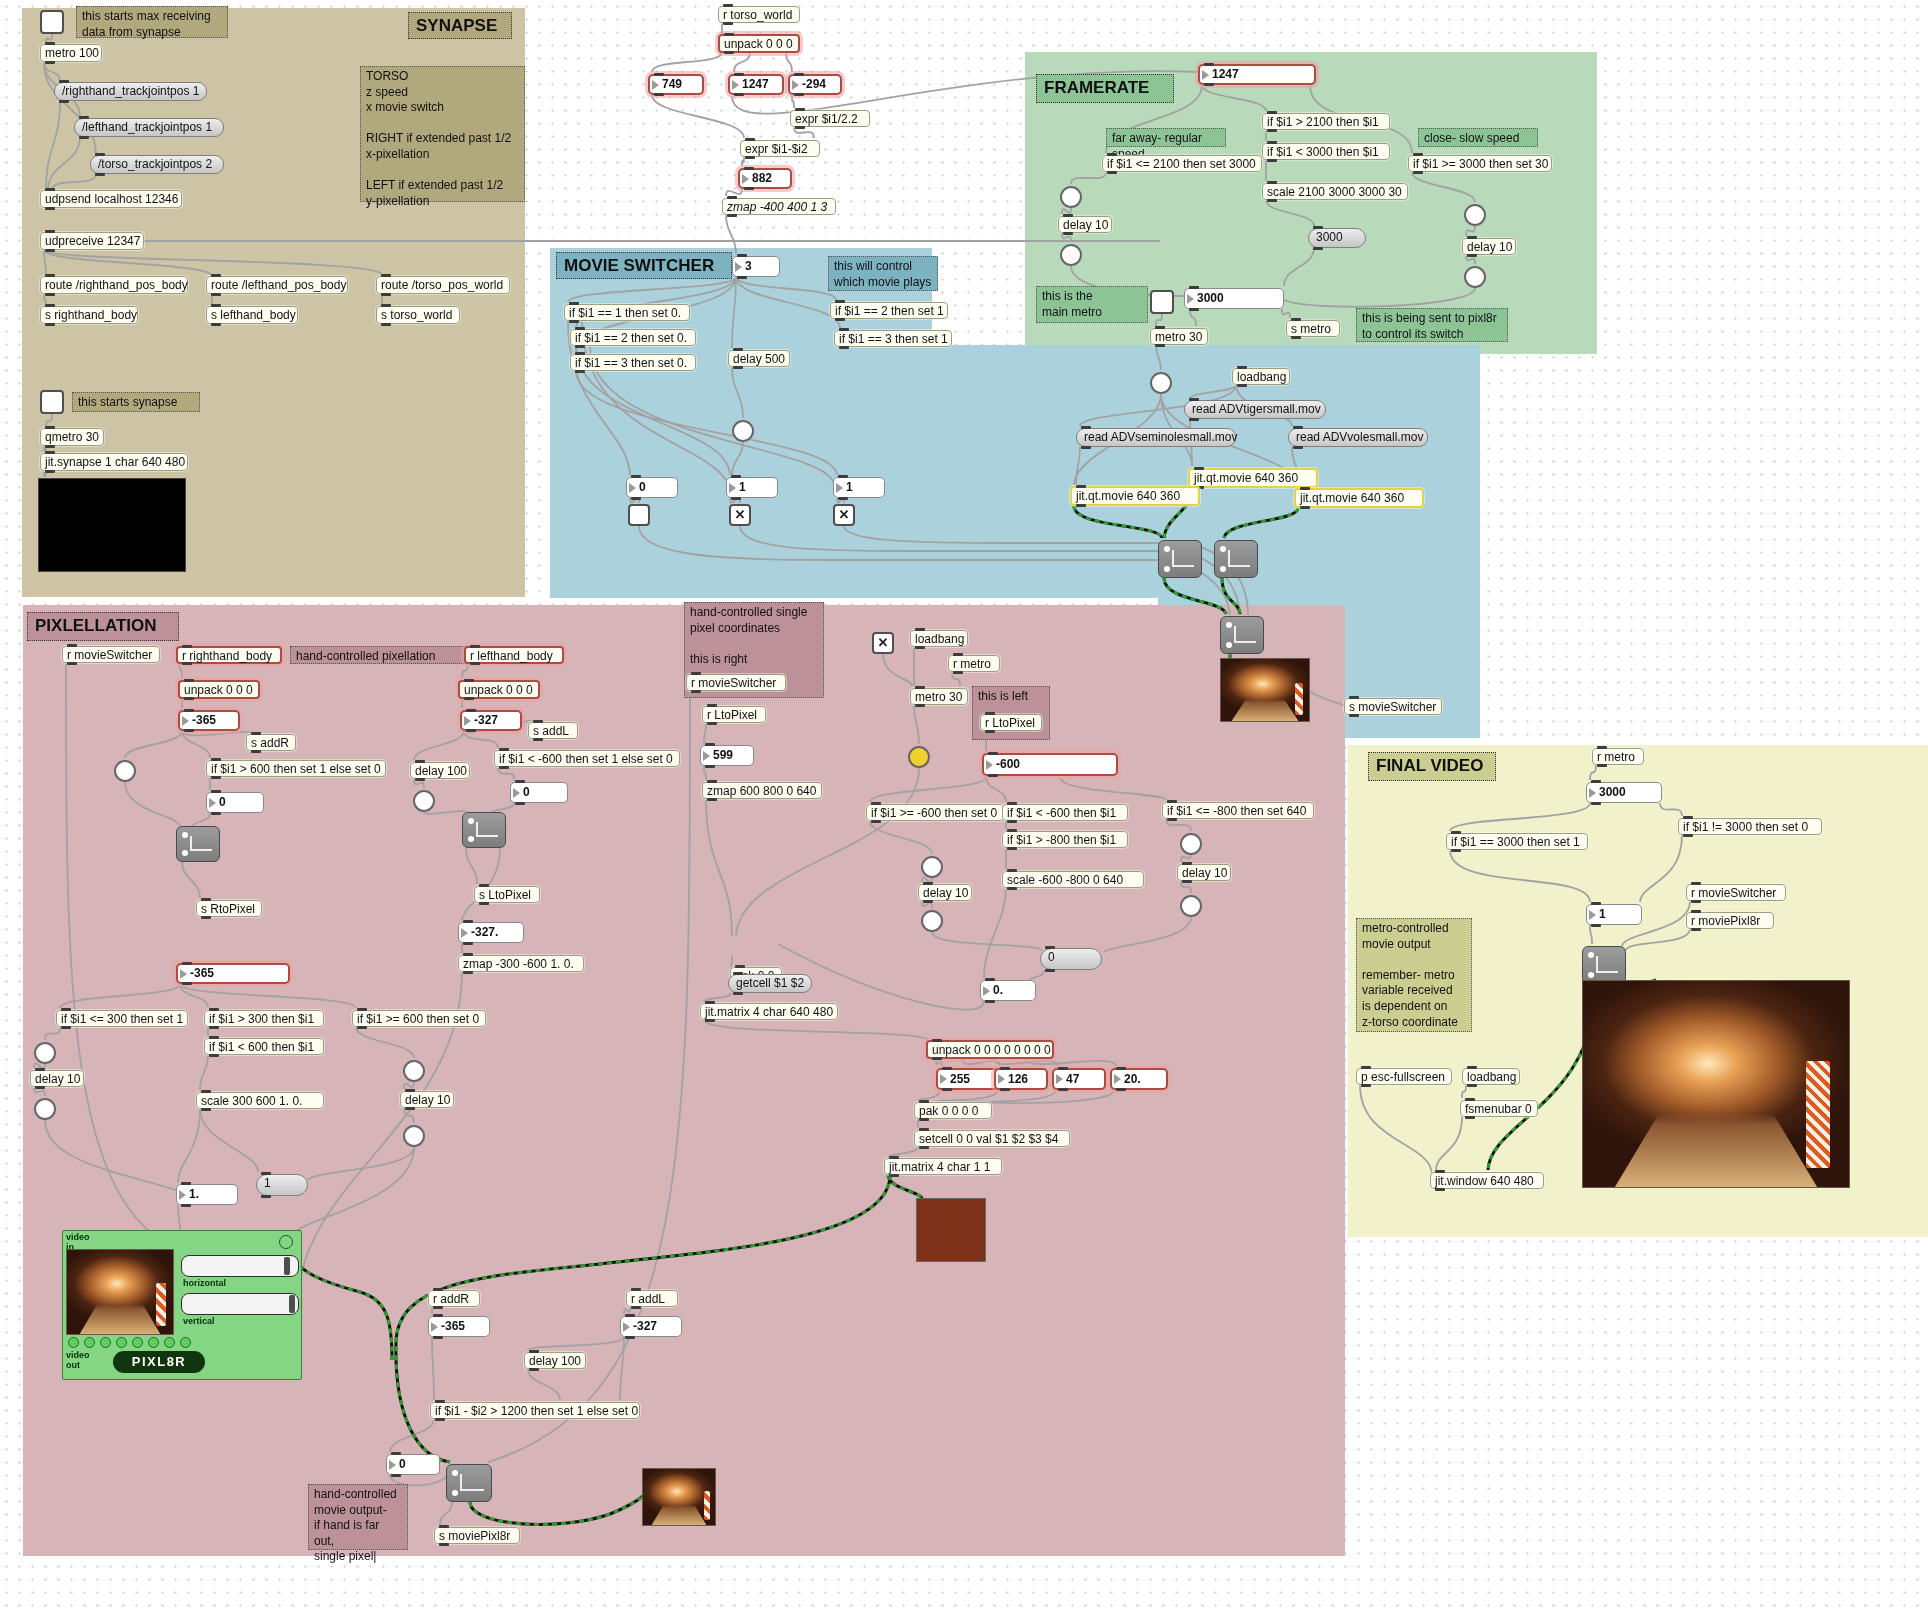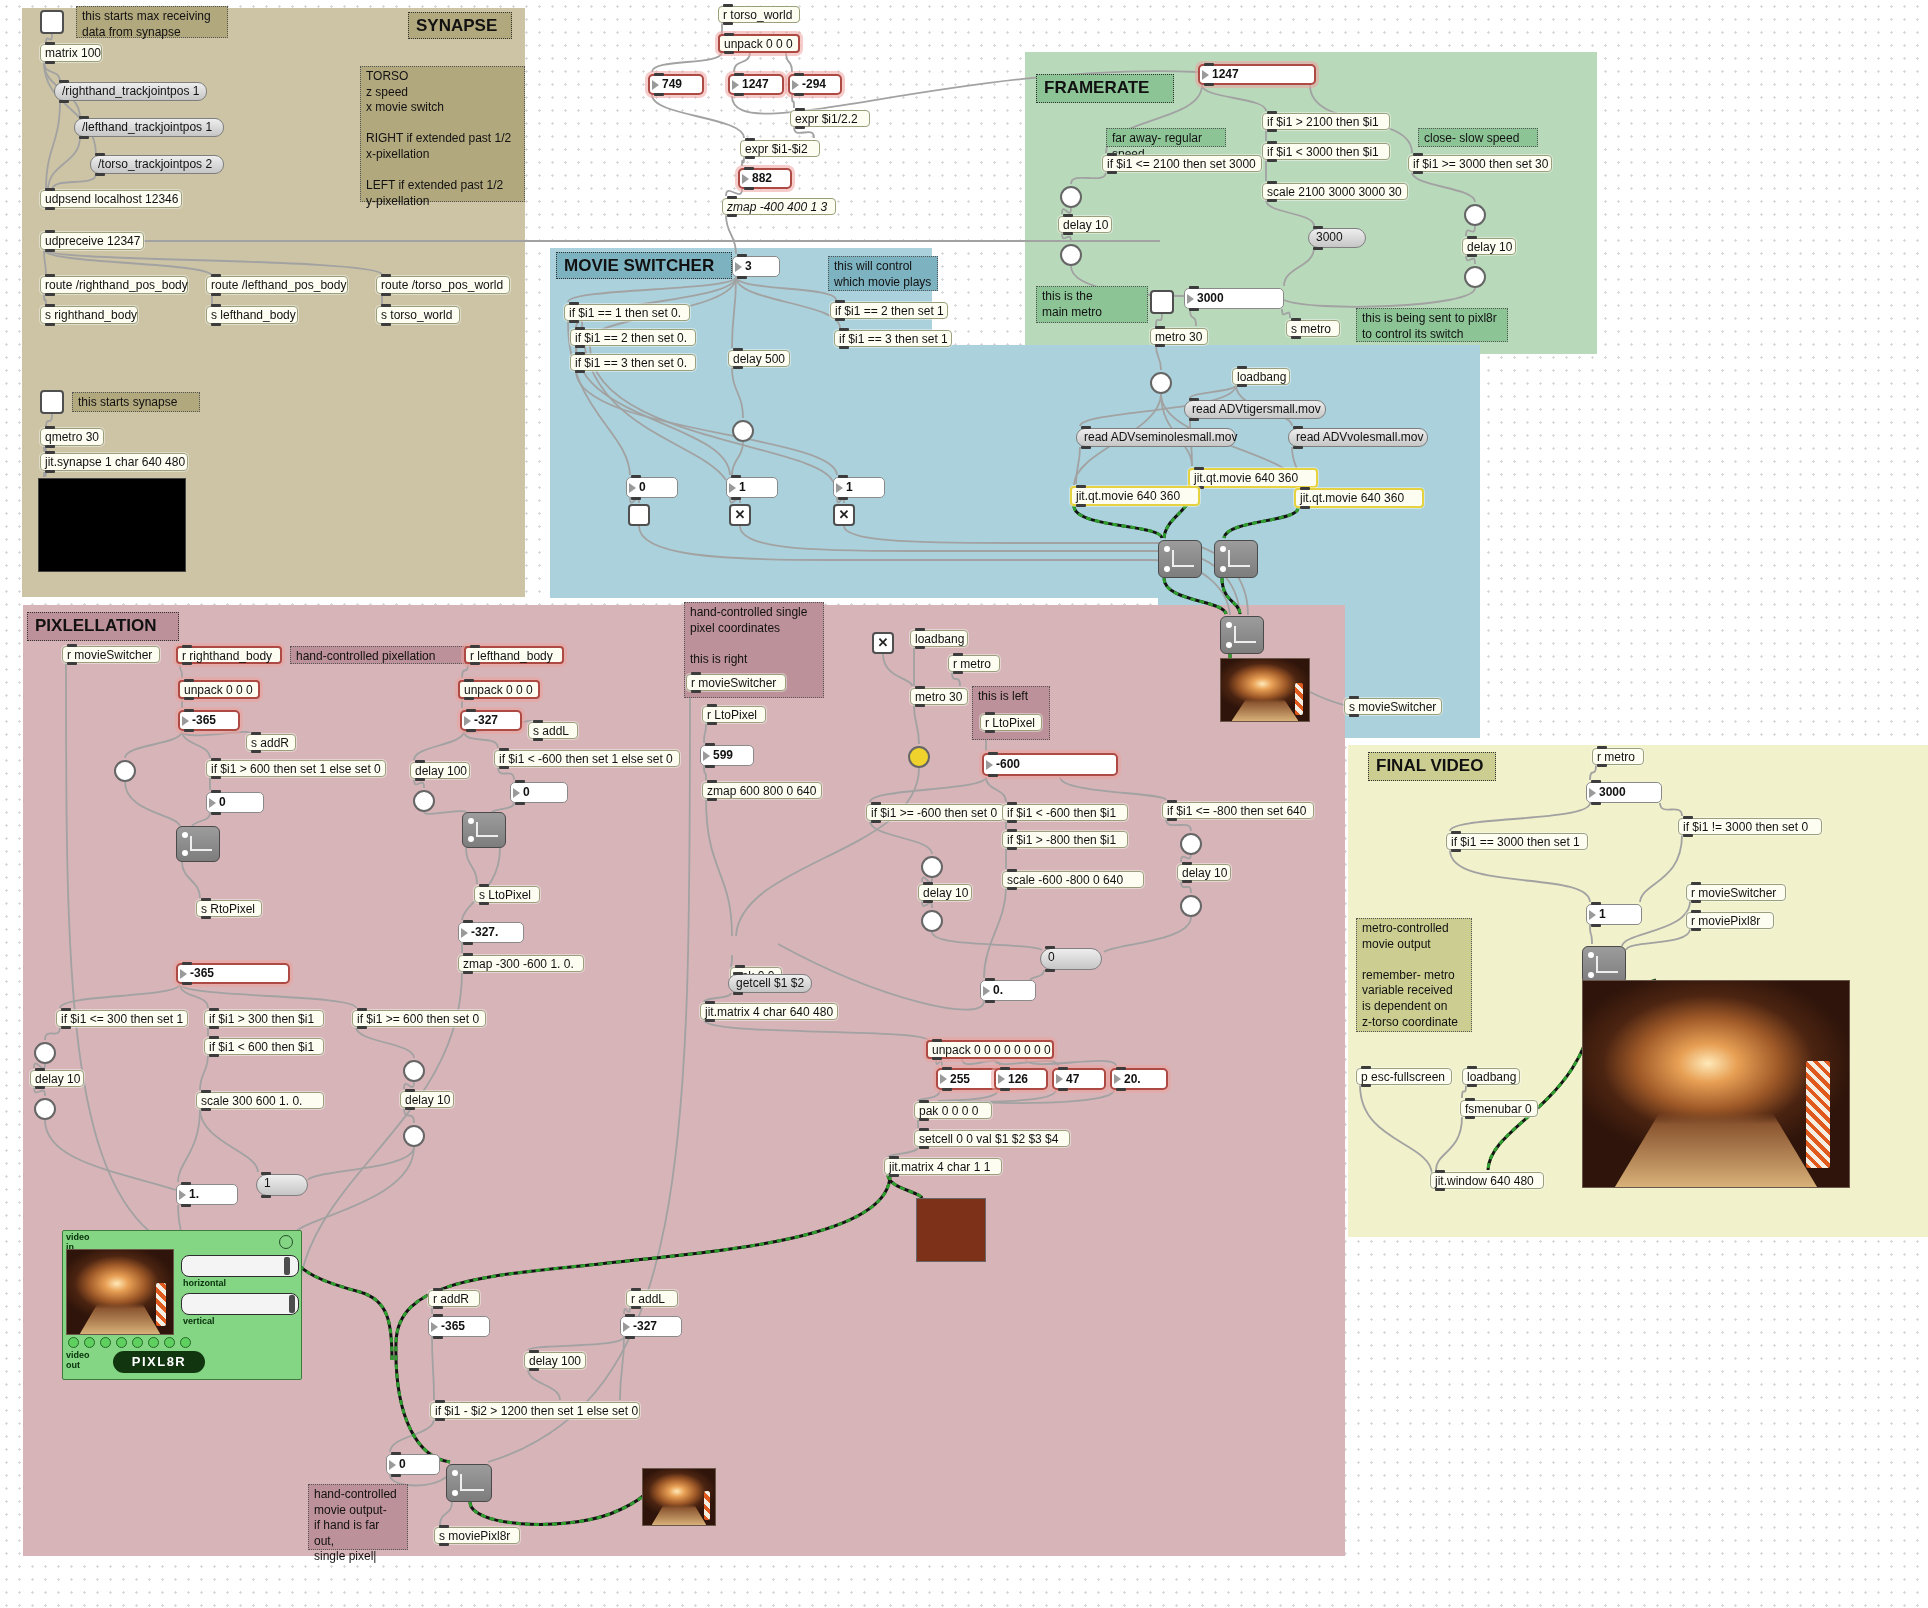--- a/index.html
+++ b/index.html
@@ -269,21 +269,21 @@
       <path d="M292,1250 C292,1272 330,1284 360,1292 C388,1300 392,1322 392,1360" fill="none" stroke="#141414" stroke-width="3"></path>
       <path d="M292,1250 C292,1272 330,1284 360,1292 C388,1300 392,1322 392,1360" fill="none" stroke="#2f9e2f" stroke-width="3" stroke-dasharray="5 4"></path>
       <path d="M1596,984 C1596,1102 1490,1122 1488,1170" fill="none" stroke="#141414" stroke-width="3"></path>
       <path d="M1596,984 C1596,1102 1490,1122 1488,1170" fill="none" stroke="#2f9e2f" stroke-width="3" stroke-dasharray="5 4"></path>
       <path d="M1606,984 C1606,990 1646,984 1656,980" fill="none" stroke="#141414" stroke-width="3"></path>
       <path d="M1606,984 C1606,990 1646,984 1656,980" fill="none" stroke="#2f9e2f" stroke-width="3" stroke-dasharray="5 4"></path>
     </svg>
     <div class="node tog" style="left: 40px; top: 10px; width: 24px; height: 24px;"></div>
     <div class="node cmt cmt-tan" style="left: 76px; top: 6px; width: 152px; height: 32px;">this starts max receiving
 data from synapse</div>
-    <div class="node obj io" style="left: 40px; top: 44px; width: 62px; height: 18px;">matrix 100</div>
+    <div class="node obj io" style="left: 40px; top: 44px; width: 62px; height: 18px;">metro 100</div>
     <div class="node msg io" style="left: 54px; top: 82px; width: 153px; height: 19px;">/righthand_trackjointpos 1</div>
     <div class="node msg io" style="left: 74px; top: 118px; width: 150px; height: 19px;">/lefthand_trackjointpos 1</div>
     <div class="node msg io" style="left: 90px; top: 155px; width: 134px; height: 19px;">/torso_trackjointpos 2</div>
     <div class="node obj io" style="left: 40px; top: 190px; width: 142px; height: 18px;">udpsend localhost 12346</div>
     <div class="node obj io" style="left: 40px; top: 232px; width: 104px; height: 18px;">udpreceive 12347</div>
     <div class="node obj io" style="left: 40px; top: 276px; width: 148px; height: 18px;">route /righthand_pos_body</div>
     <div class="node obj io" style="left: 40px; top: 306px; width: 98px; height: 18px;">s righthand_body</div>
     <div class="node obj io" style="left: 206px; top: 276px; width: 142px; height: 18px;">route /lefthand_pos_body</div>
     <div class="node obj io" style="left: 206px; top: 306px; width: 92px; height: 18px;">s lefthand_body</div>
     <div class="node obj io" style="left: 376px; top: 276px; width: 134px; height: 18px;">route /torso_pos_world</div>

